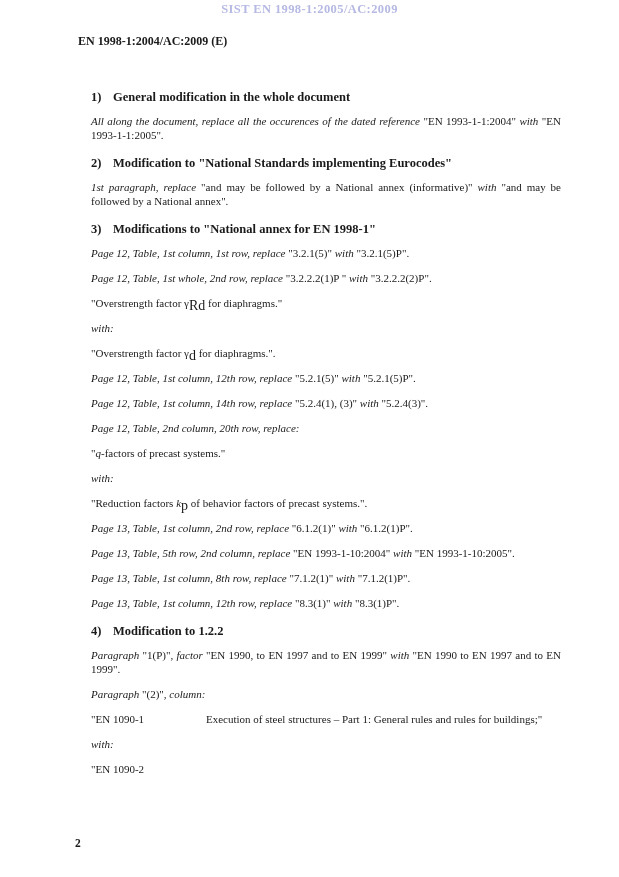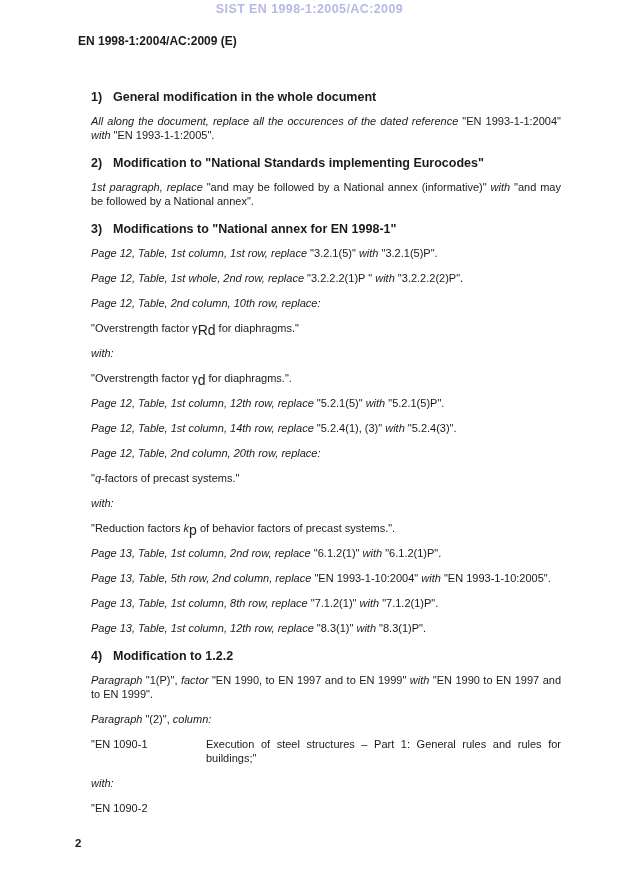--- a/index.html
+++ b/index.html
@@ -1,19 +1,19 @@
 <!DOCTYPE html>
 <html style="--wm: #b6b9e3; --fg: #1a1a1a;"><head>
 <meta charset="utf-8">
 <style>
   :root { --wm:#b6b9e3; --fg:#1a1a1a; }
   html,body{margin:0;padding:0;background:#ffffff;}
   .page{
     position:relative;width:619px;height:877px;background:#fff;
-    font-family:Liberation Sans, sans-serif;color:var(--fg);overflow:hidden;
+    font-family:Liberation Serif, serif;color:var(--fg);overflow:hidden;
   }
   .watermark{
     position:absolute;top:2px;left:0;right:0;text-align:center;
     font-weight:bold;font-size:12.5px;letter-spacing:.4px;color:var(--wm);
   }
   .doc-header{position:absolute;left:78px;top:34px;font-weight:bold;font-size:12px;}
   .content{position:absolute;left:91px;width:470px;top:89px;font-size:11px;line-height:14px;}
   .content > :first-child{margin-top:0;}
   .heading{font-weight:bold;font-size:12.5px;line-height:16px;margin:13px 0 9px 0;}
   .h-num{display:inline-block;width:22px;}
@@ -31,21 +31,20 @@
   <div class="watermark">SIST EN 1998-1:2005/AC:2009</div>
   <div class="doc-header">EN 1998-1:2004/AC:2009 (E)</div>
   <div class="content">
       <div class="heading"><span class="h-num">1)</span><span>General modification in the whole document</span></div>
       <div class="para"><span class="it">All along the document, replace all the occurences of the dated reference </span><span>"EN 1993-1-1:2004" </span><span class="it">with</span><span> "EN 1993-1-1:2005".</span></div>
       <div class="heading"><span class="h-num">2)</span><span>Modification to "National Standards implementing Eurocodes"</span></div>
       <div class="para"><span class="it">1st paragraph, replace </span><span>"and may be followed by a National annex (informative)" </span><span class="it">with</span><span> "and may be followed by a National annex".</span></div>
       <div class="heading"><span class="h-num">3)</span><span>Modifications to "National annex for EN 1998-1"</span></div>
       <div class="para"><span class="it">Page 12, Table, 1st column, 1st row, replace </span><span>"3.2.1(5)" </span><span class="it">with</span><span> "3.2.1(5)P".</span></div>
       <div class="para"><span class="it">Page 12, Table, 1st whole, 2nd row, replace </span><span>"3.2.2.2(1)P " </span><span class="it">with</span><span> "3.2.2.2(2)P".</span></div>
-      <div class="para"><span class="it">Page 12, Table, 2nd column, 10th row, replace:</span></div>
       <div class="para"><span>"Overstrength factor γ</span><sub>Rd</sub><span> for diaphragms."</span></div>
       <div class="para"><span class="it">with:</span></div>
       <div class="para"><span>"Overstrength factor γ</span><sub>d</sub><span> for diaphragms.".</span></div>
       <div class="para"><span class="it">Page 12, Table, 1st column, 12th row, replace </span><span>"5.2.1(5)" </span><span class="it">with</span><span> "5.2.1(5)P".</span></div>
       <div class="para"><span class="it">Page 12, Table, 1st column, 14th row, replace </span><span>"5.2.4(1), (3)" </span><span class="it">with</span><span> "5.2.4(3)".</span></div>
       <div class="para"><span class="it">Page 12, Table, 2nd column, 20th row, replace:</span></div>
       <div class="para"><span>"</span><span class="it">q</span><span>-factors of precast systems."</span></div>
       <div class="para"><span class="it">with:</span></div>
       <div class="para"><span>"Reduction factors </span><span class="it">k</span><sub>p</sub><span> of behavior factors of precast systems.".</span></div>
       <div class="para"><span class="it">Page 13, Table, 1st column, 2nd row, replace </span><span>"6.1.2(1)" </span><span class="it">with</span><span> "6.1.2(1)P".</span></div>

